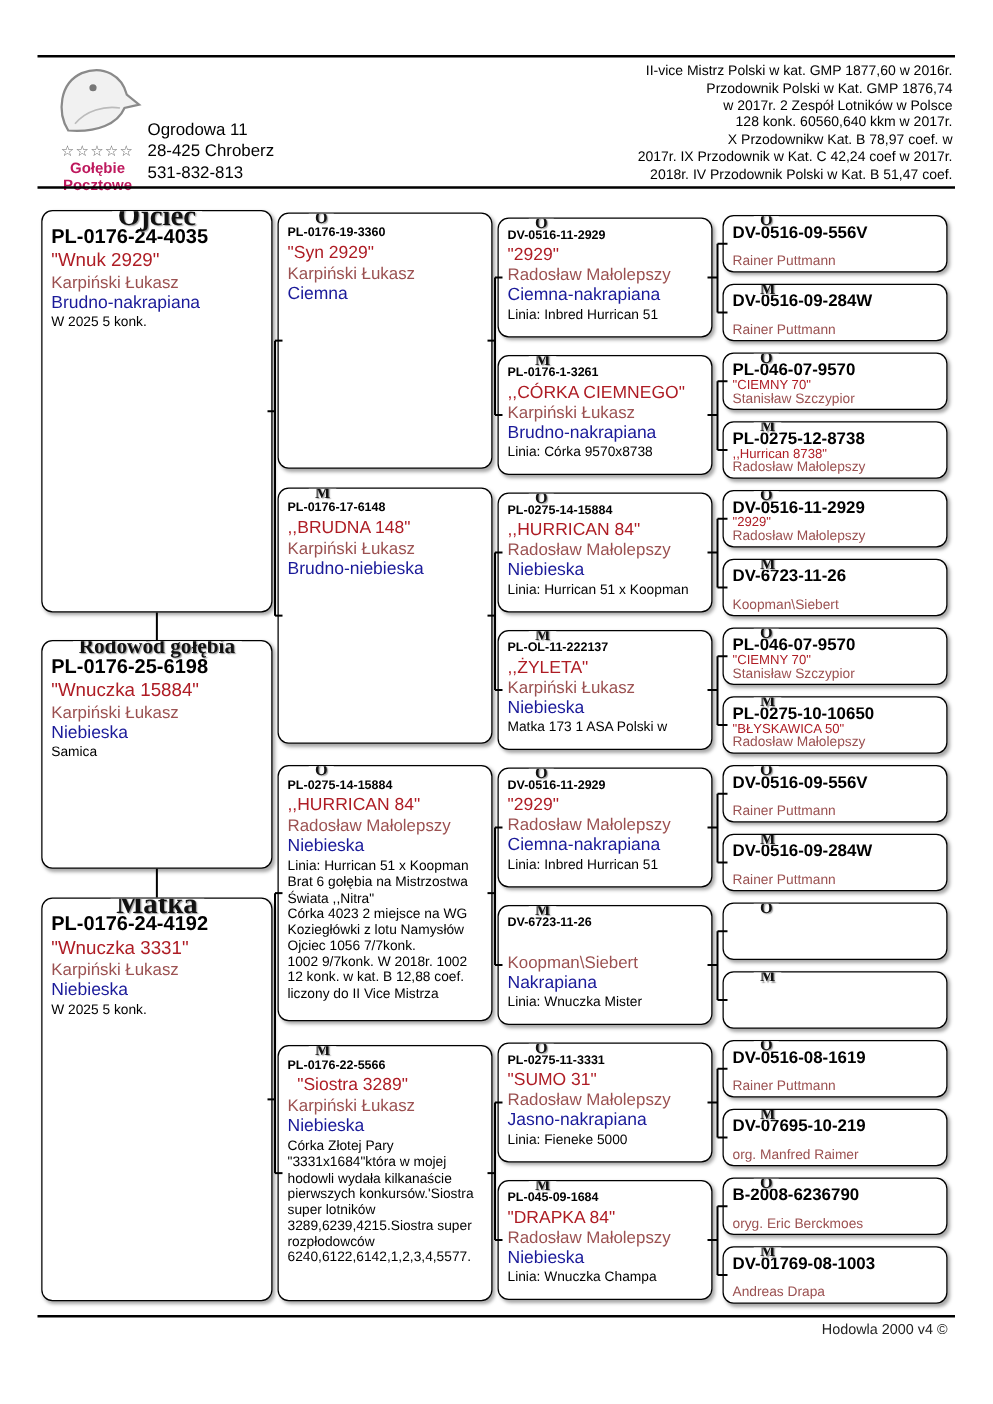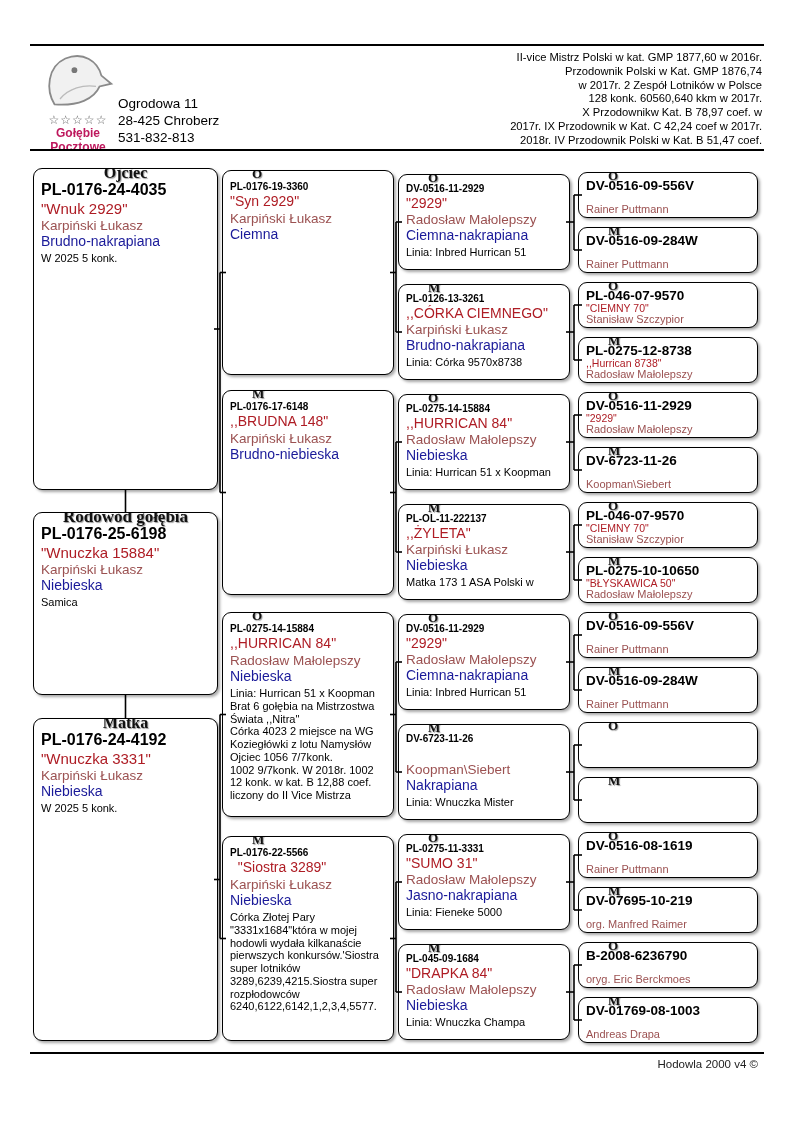--- a/index.html
+++ b/index.html
@@ -15,21 +15,21 @@
   #address{position:absolute;left:118px;top:95px;font-size:13.5px;line-height:17px;}
   #achievements{position:absolute;right:32px;top:51px;width:340px;text-align:right;
         font-size:11.2px;line-height:13.8px;white-space:pre-line;}
   
   .pbox{position:absolute;background:#fff;border:1.6px solid #000;border-radius:9px;
         box-sizing:border-box;padding:4px 7px 2px 7px;overflow:hidden;
         box-shadow:2px 2px 3px rgba(0,0,0,0.35);}
   .plabel{position:absolute;top:-2px;background:#fff;padding:0 5px;line-height:10px;
         font-family:"Liberation Serif", serif;font-weight:bold;font-size:13px;color:#111;
         text-shadow:1px 1px 1px #999;left:24px;}
-  .g1 .plabel{left:50%;transform:translateX(-50%);font-size:16px;line-height:16px;top:-4px;white-space:nowrap;}
+  .g1 .plabel{left:50%;transform:translateX(-50%);font-size:23px;line-height:16px;top:-4px;white-space:nowrap;}
   .g1s .plabel{font-size:17px;line-height:13px;top:-3px;}
   .ring{font-weight:bold;font-size:10px;margin:6px 0 1px 0;white-space:nowrap;}
   .g1 .ring{font-size:16px;margin-top:8px;}
   .pname{color:#ae1c24;font-size:14px;min-height:18px;white-space:pre;}
   .g1 .pname{font-size:15px;}
   .pbreeder{color:#9b5151;font-size:13.5px;}
   .pplumage{color:#1a1a99;font-size:14px;margin-bottom:3px;}
   .pcomment{font-size:11px;line-height:1.16;white-space:pre-line;margin-top:1px;}
   .g3 .ring{margin-top:4px;}
   .g3 .pname{min-height:17px;}
@@ -139,21 +139,21 @@
     <div class="pbox g3" style="left: 398px; top: 174px; width: 172px; height: 96px;">
       <span class="plabel">O</span>
       <div class="ring">DV-0516-11-2929</div>
       <div class="pname">"2929"</div>
       <div class="pbreeder">Radosław Małolepszy</div>
       <div class="pplumage">Ciemna-nakrapiana</div>
       <div class="pcomment">Linia: Inbred Hurrican 51</div>
     </div>
     <div class="pbox g3" style="left: 398px; top: 284px; width: 172px; height: 96px;">
       <span class="plabel">M</span>
-      <div class="ring">PL-0126-13-3261</div>
+      <div class="ring">PL-0176-1-3261</div>
       <div class="pname">,,CÓRKA CIEMNEGO"</div>
       <div class="pbreeder">Karpiński Łukasz</div>
       <div class="pplumage">Brudno-nakrapiana</div>
       <div class="pcomment">Linia: Córka 9570x8738</div>
     </div>
     <div class="pbox g3" style="left: 398px; top: 394px; width: 172px; height: 96px;">
       <span class="plabel">O</span>
       <div class="ring">PL-0275-14-15884</div>
       <div class="pname">,,HURRICAN 84"</div>
       <div class="pbreeder">Radosław Małolepszy</div>

